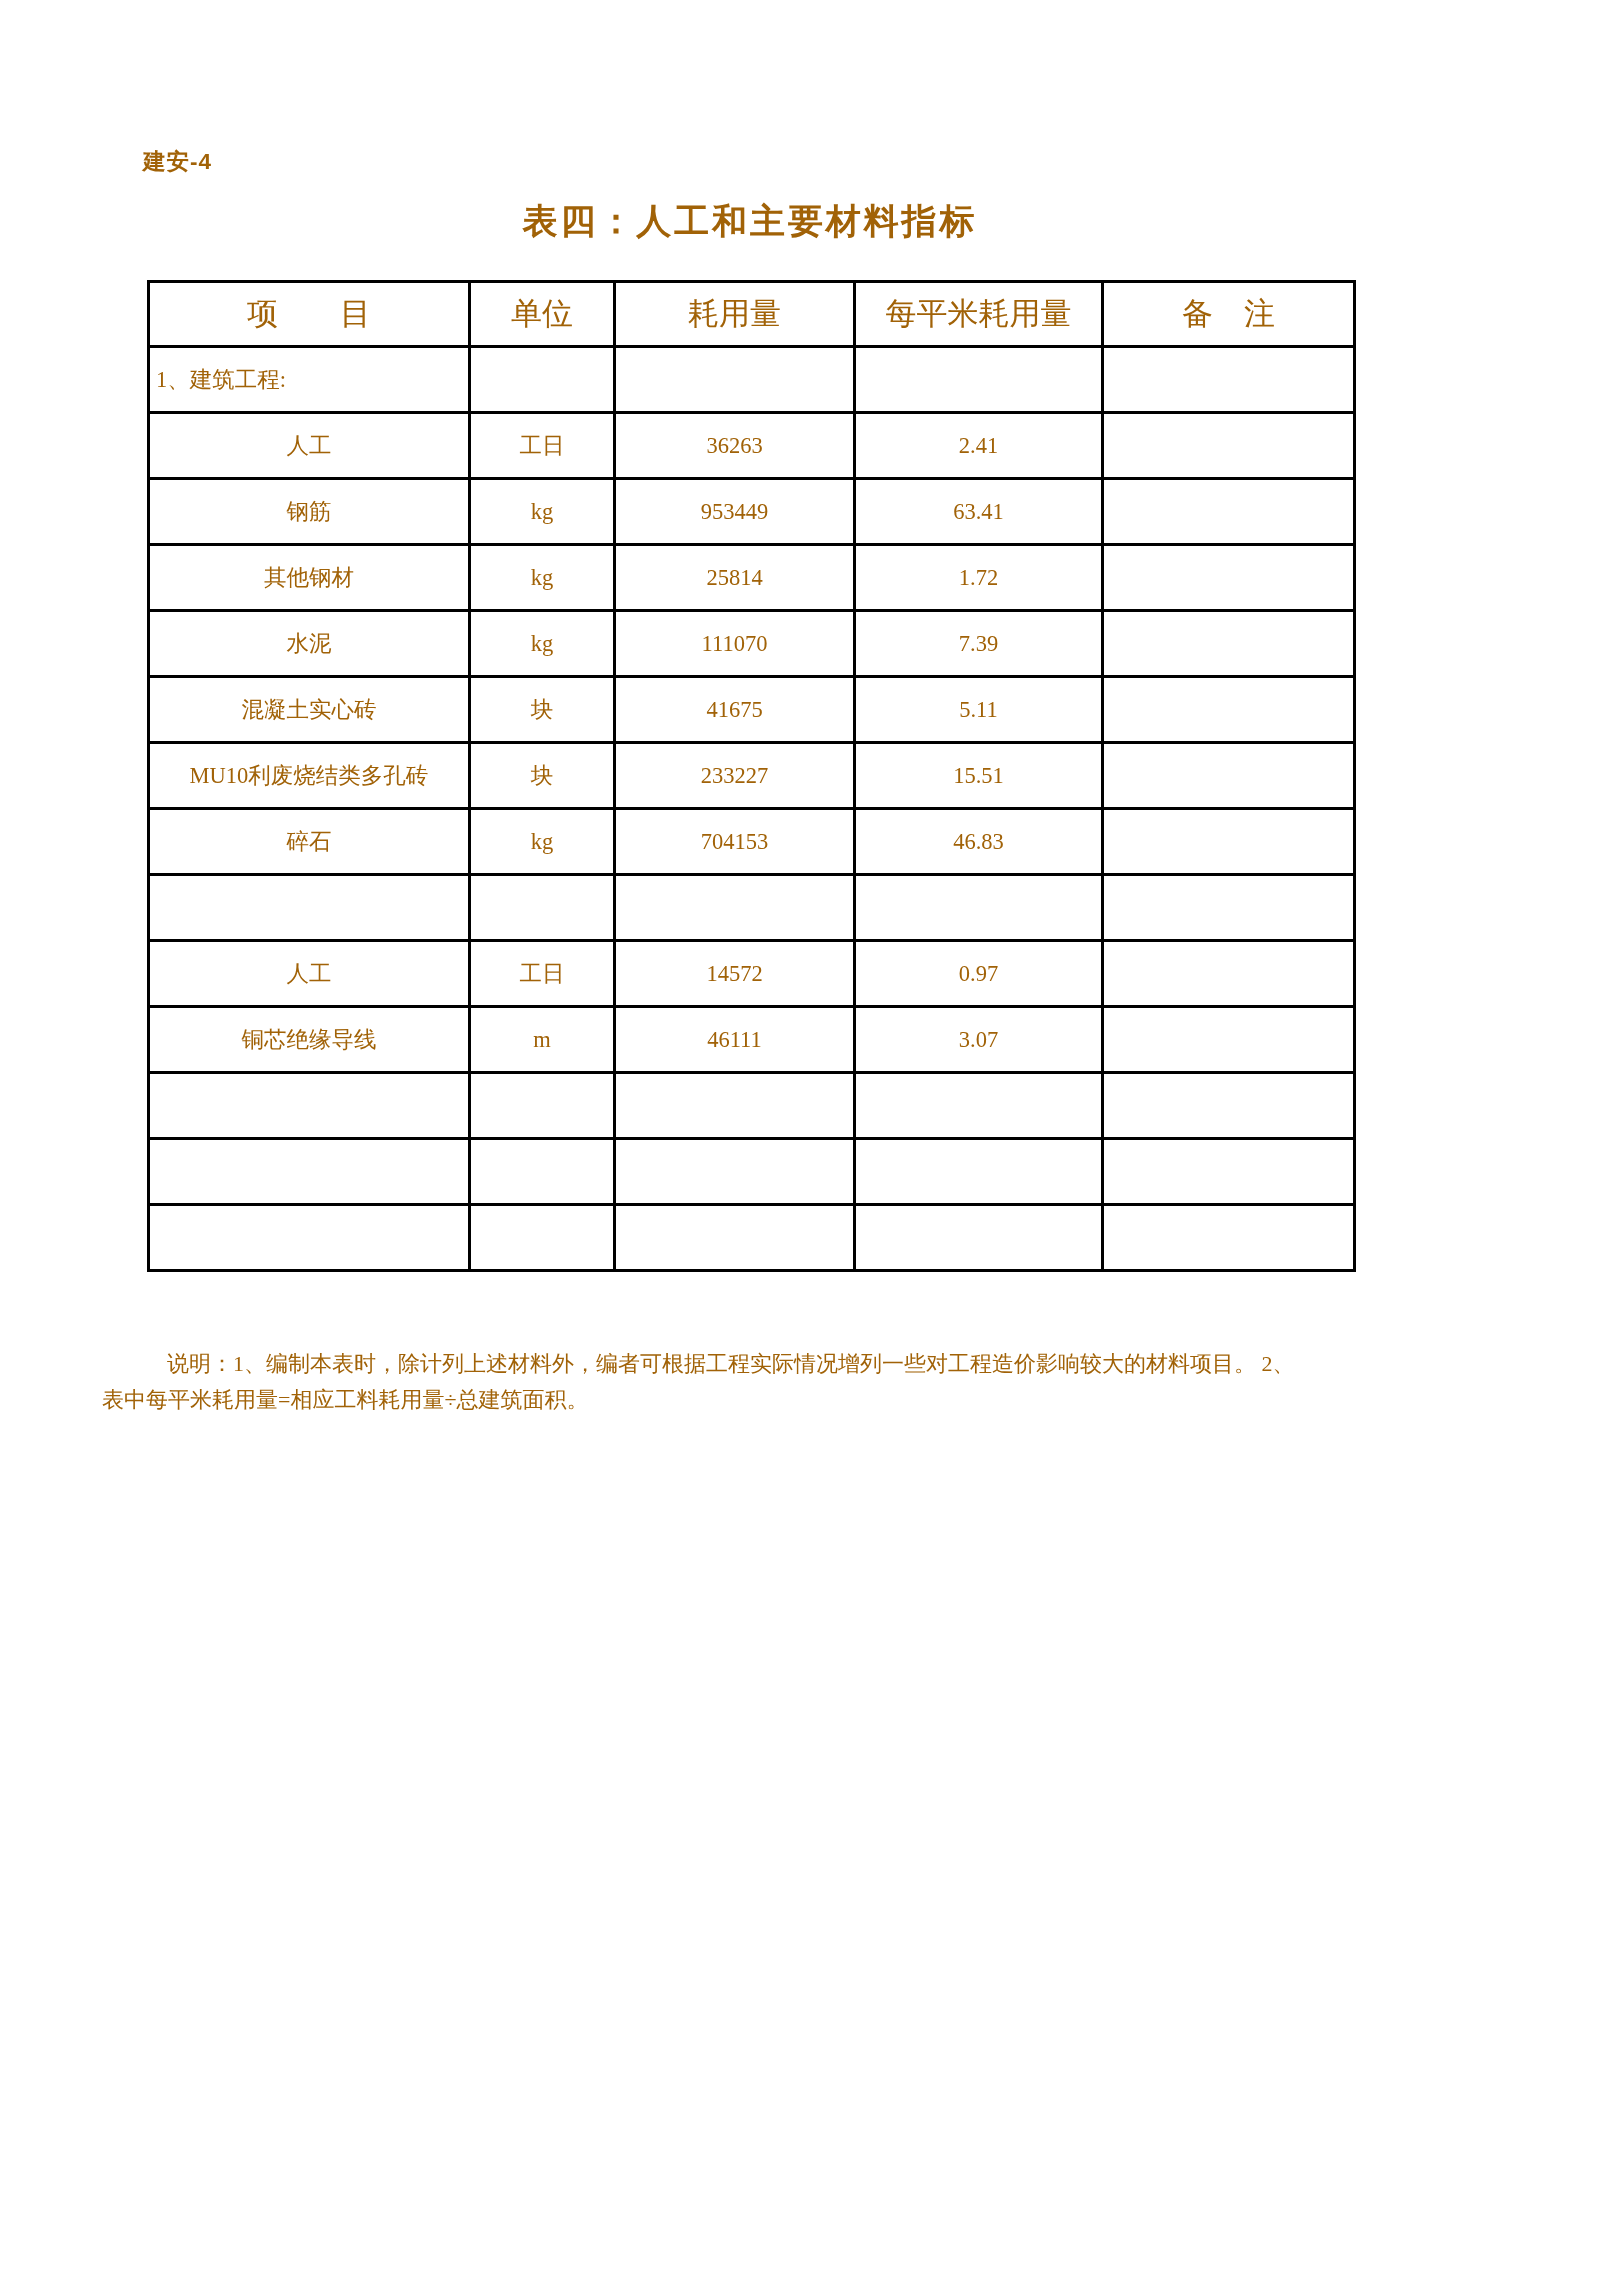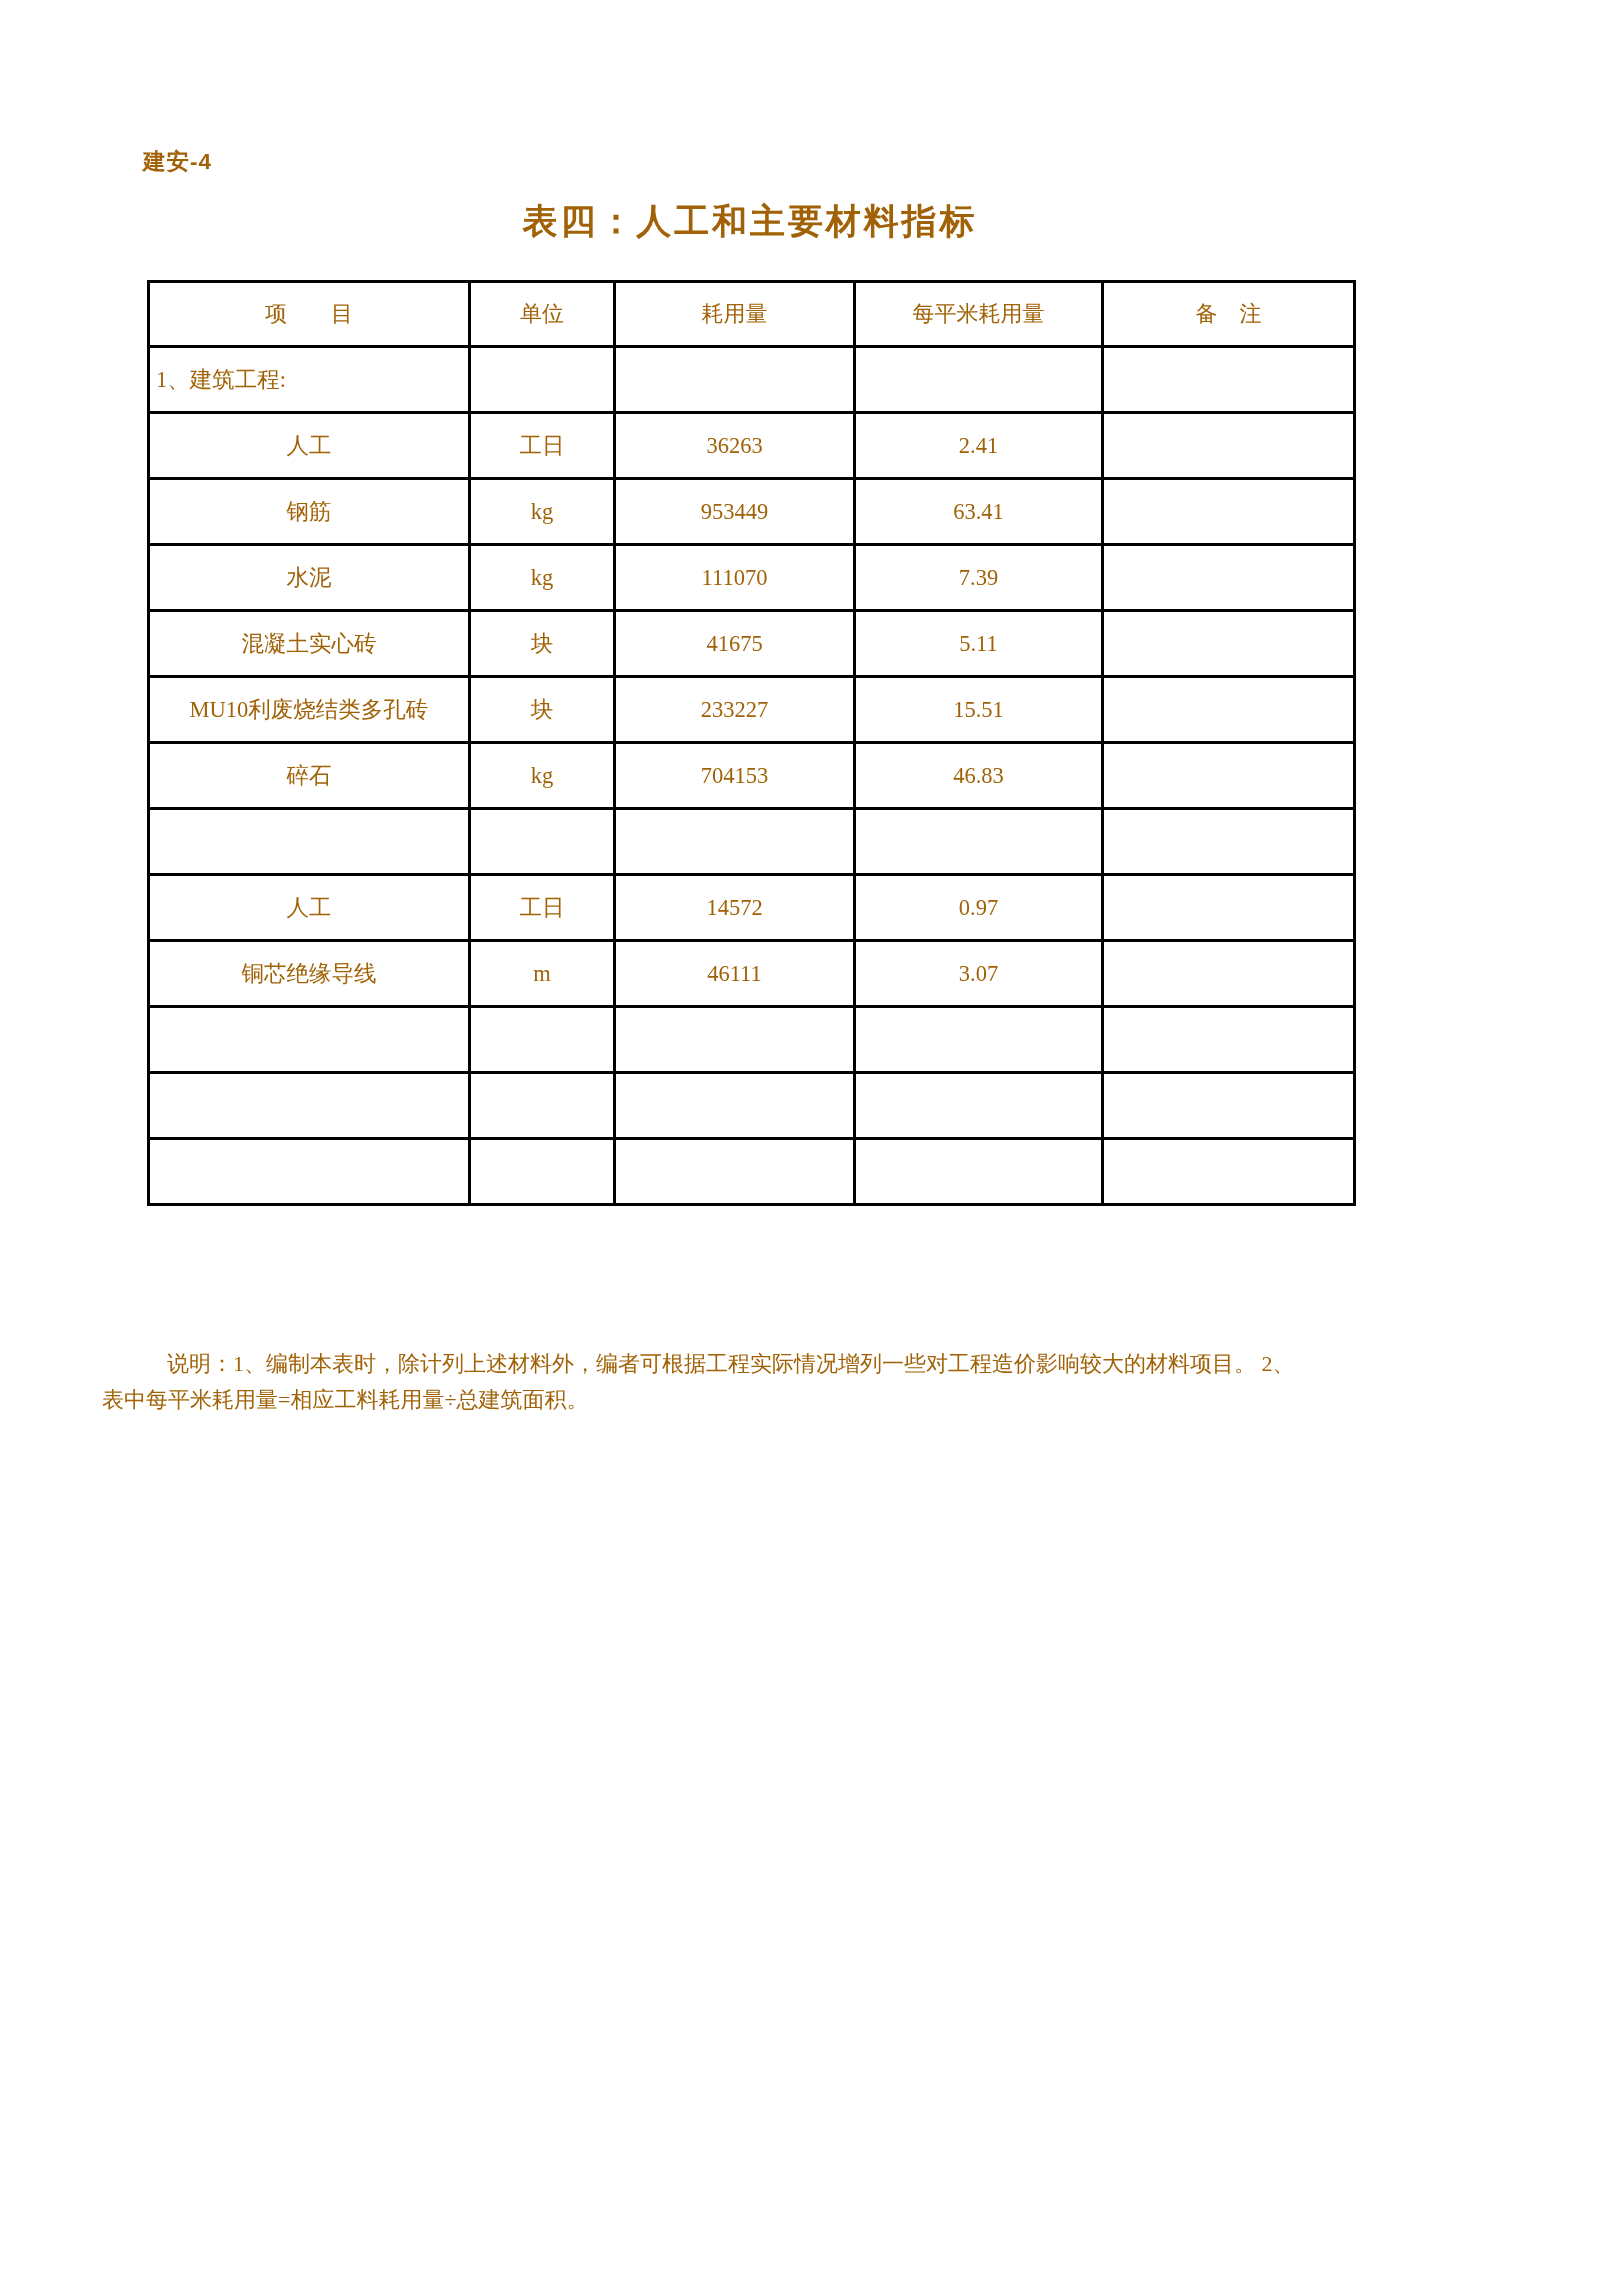--- a/index.html
+++ b/index.html
@@ -52,21 +52,21 @@
     font-weight: normal;
     font-size: 22.5px;
     padding: 0 5.9px;
     overflow: hidden;
     vertical-align: middle;
     white-space: nowrap;
   }
   table.materials thead tr { height: 65px; }
   table.materials tbody tr { height: 66px; }
   table.materials th {
-    font-size: 22px;
+    font-size: 31px;
     text-align: center;
   }
   .center { text-align: center; }
   .section-cell {
     text-align: left;
     padding-left: 7.8px;
   }
   .note {
     position: absolute;
     left: 102px;
@@ -120,20 +120,27 @@
           <td class="center"></td>
         </tr>
         <tr>
           <td class="center">钢筋</td>
           <td class="center">kg</td>
           <td class="center">953449</td>
           <td class="center">63.41</td>
           <td class="center"></td>
         </tr>
         <tr>
+          <td class="center">其他钢材</td>
+          <td class="center">kg</td>
+          <td class="center">25814</td>
+          <td class="center">1.72</td>
+          <td class="center"></td>
+        </tr>
+        <tr>
           <td class="center">水泥</td>
           <td class="center">kg</td>
           <td class="center">111070</td>
           <td class="center">7.39</td>
           <td class="center"></td>
         </tr>
         <tr>
           <td class="center">混凝土实心砖</td>
           <td class="center">块</td>
           <td class="center">41675</td>

